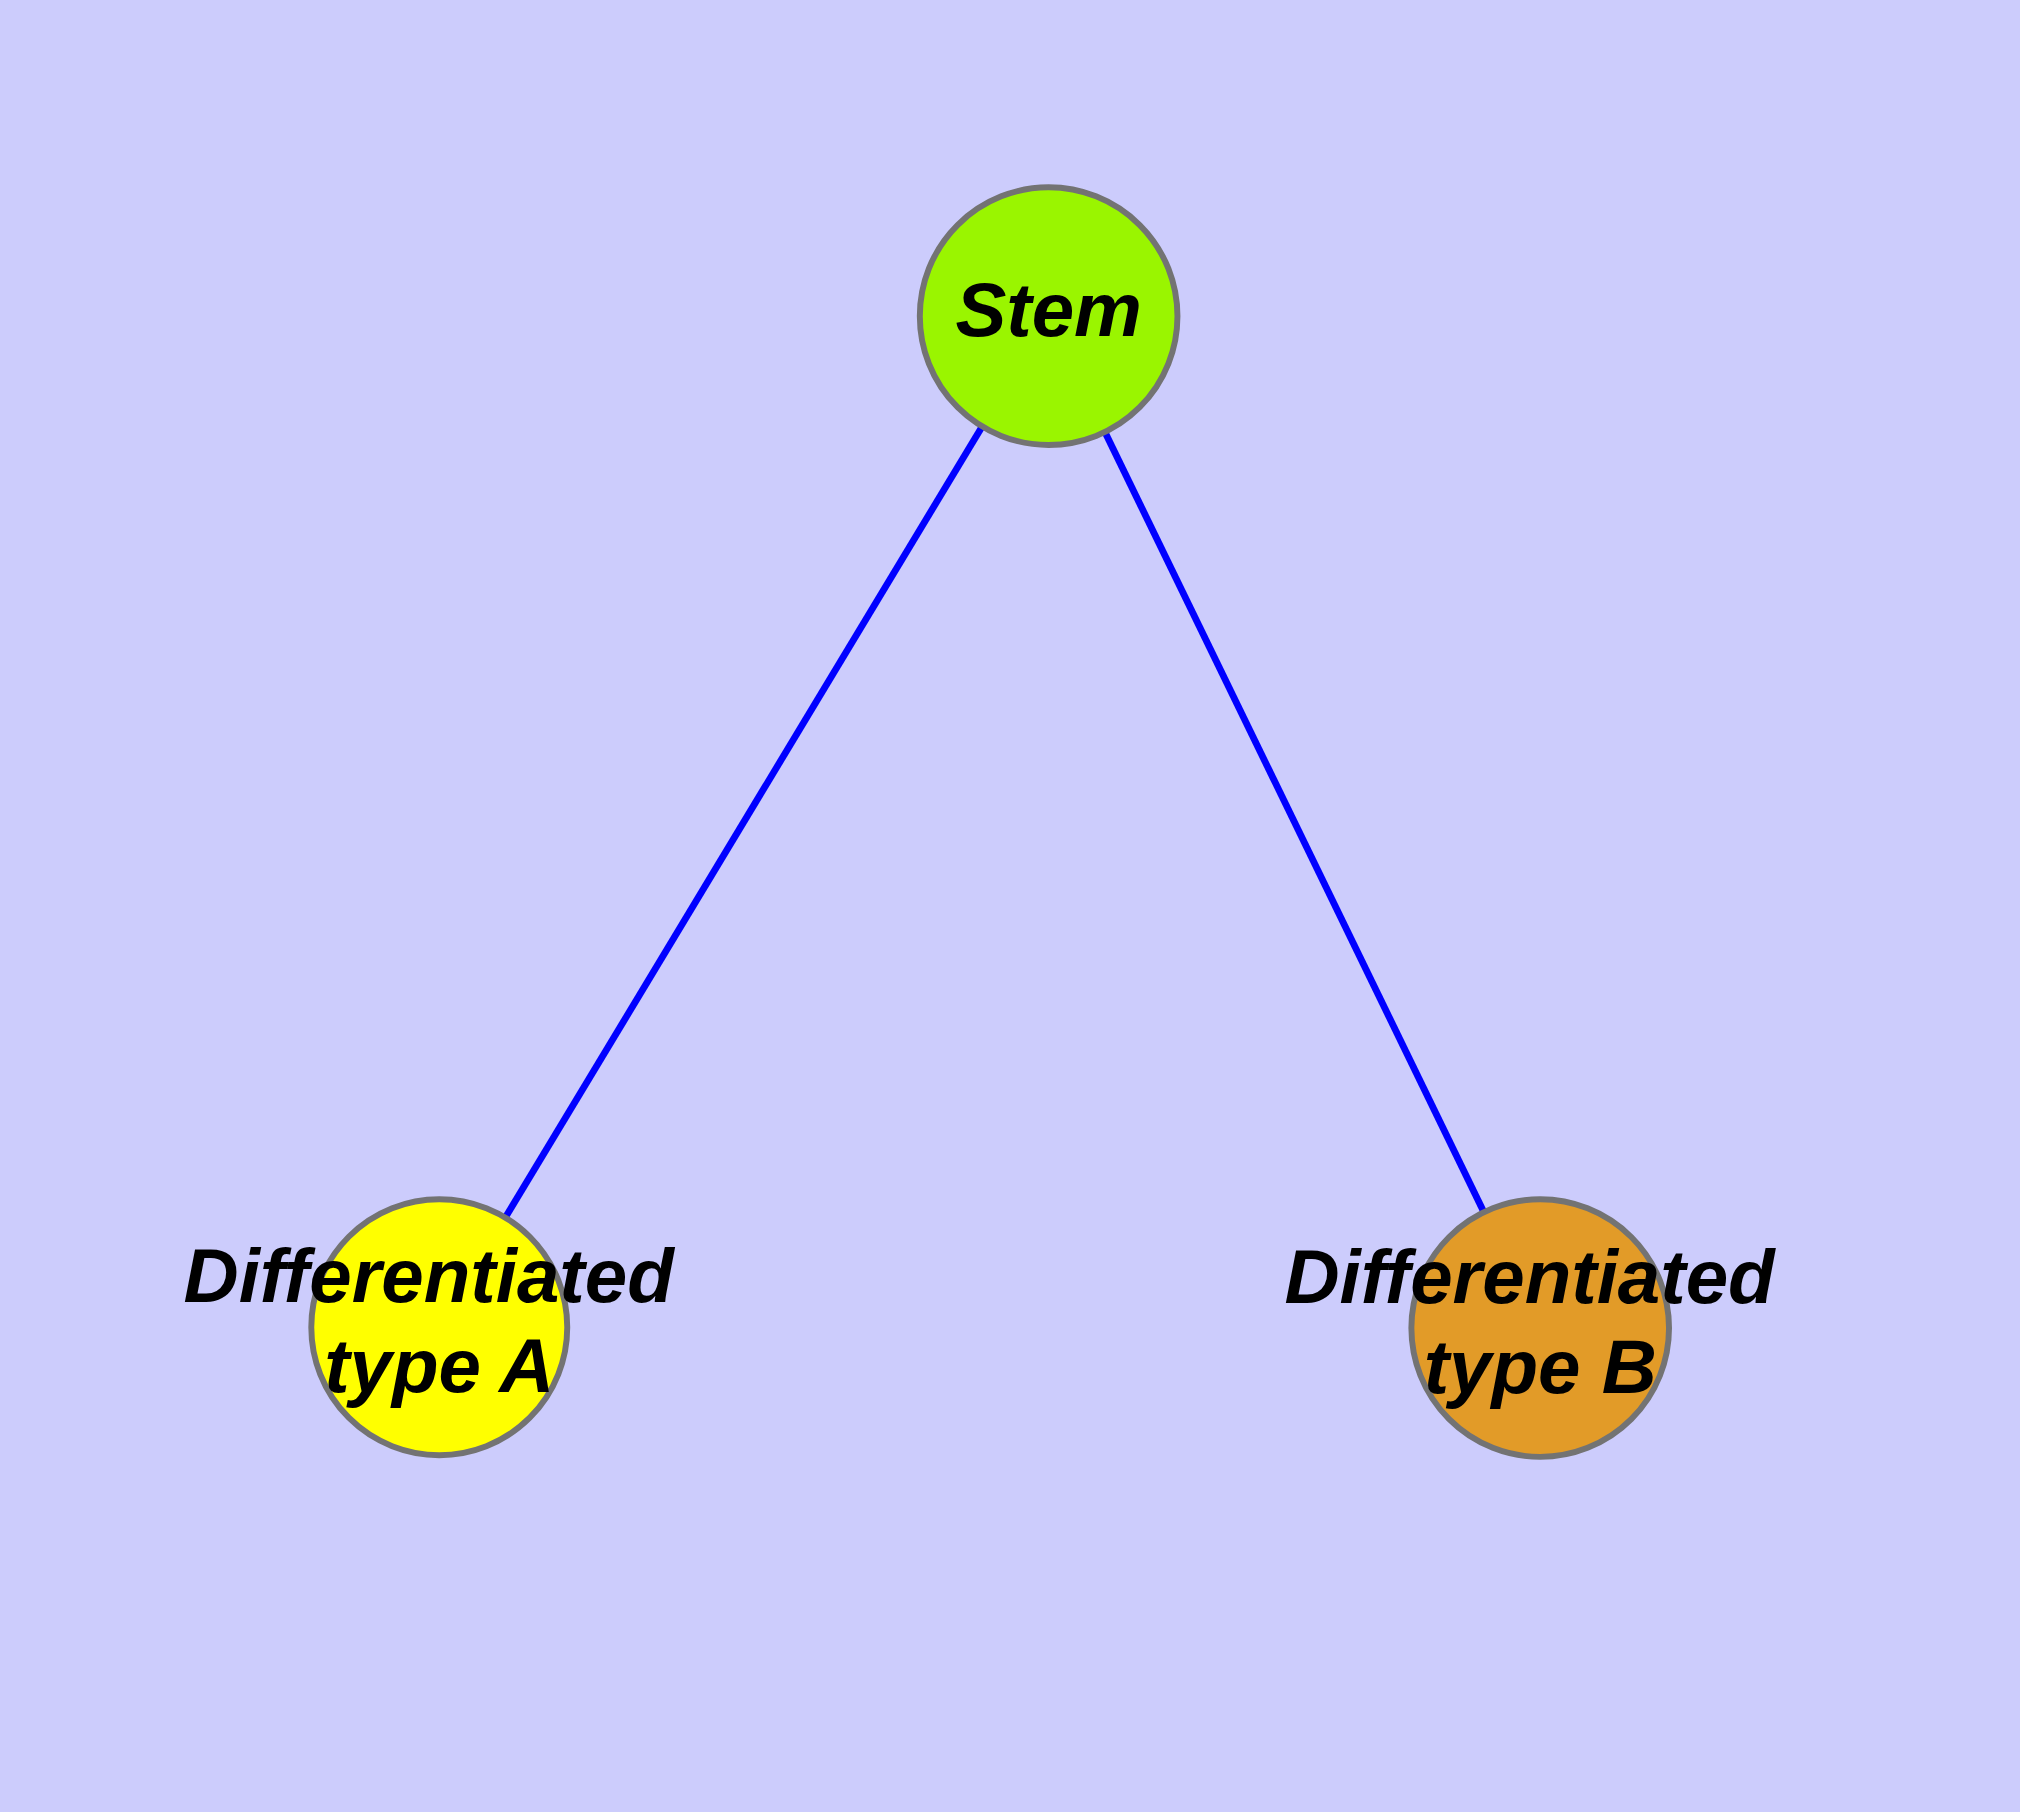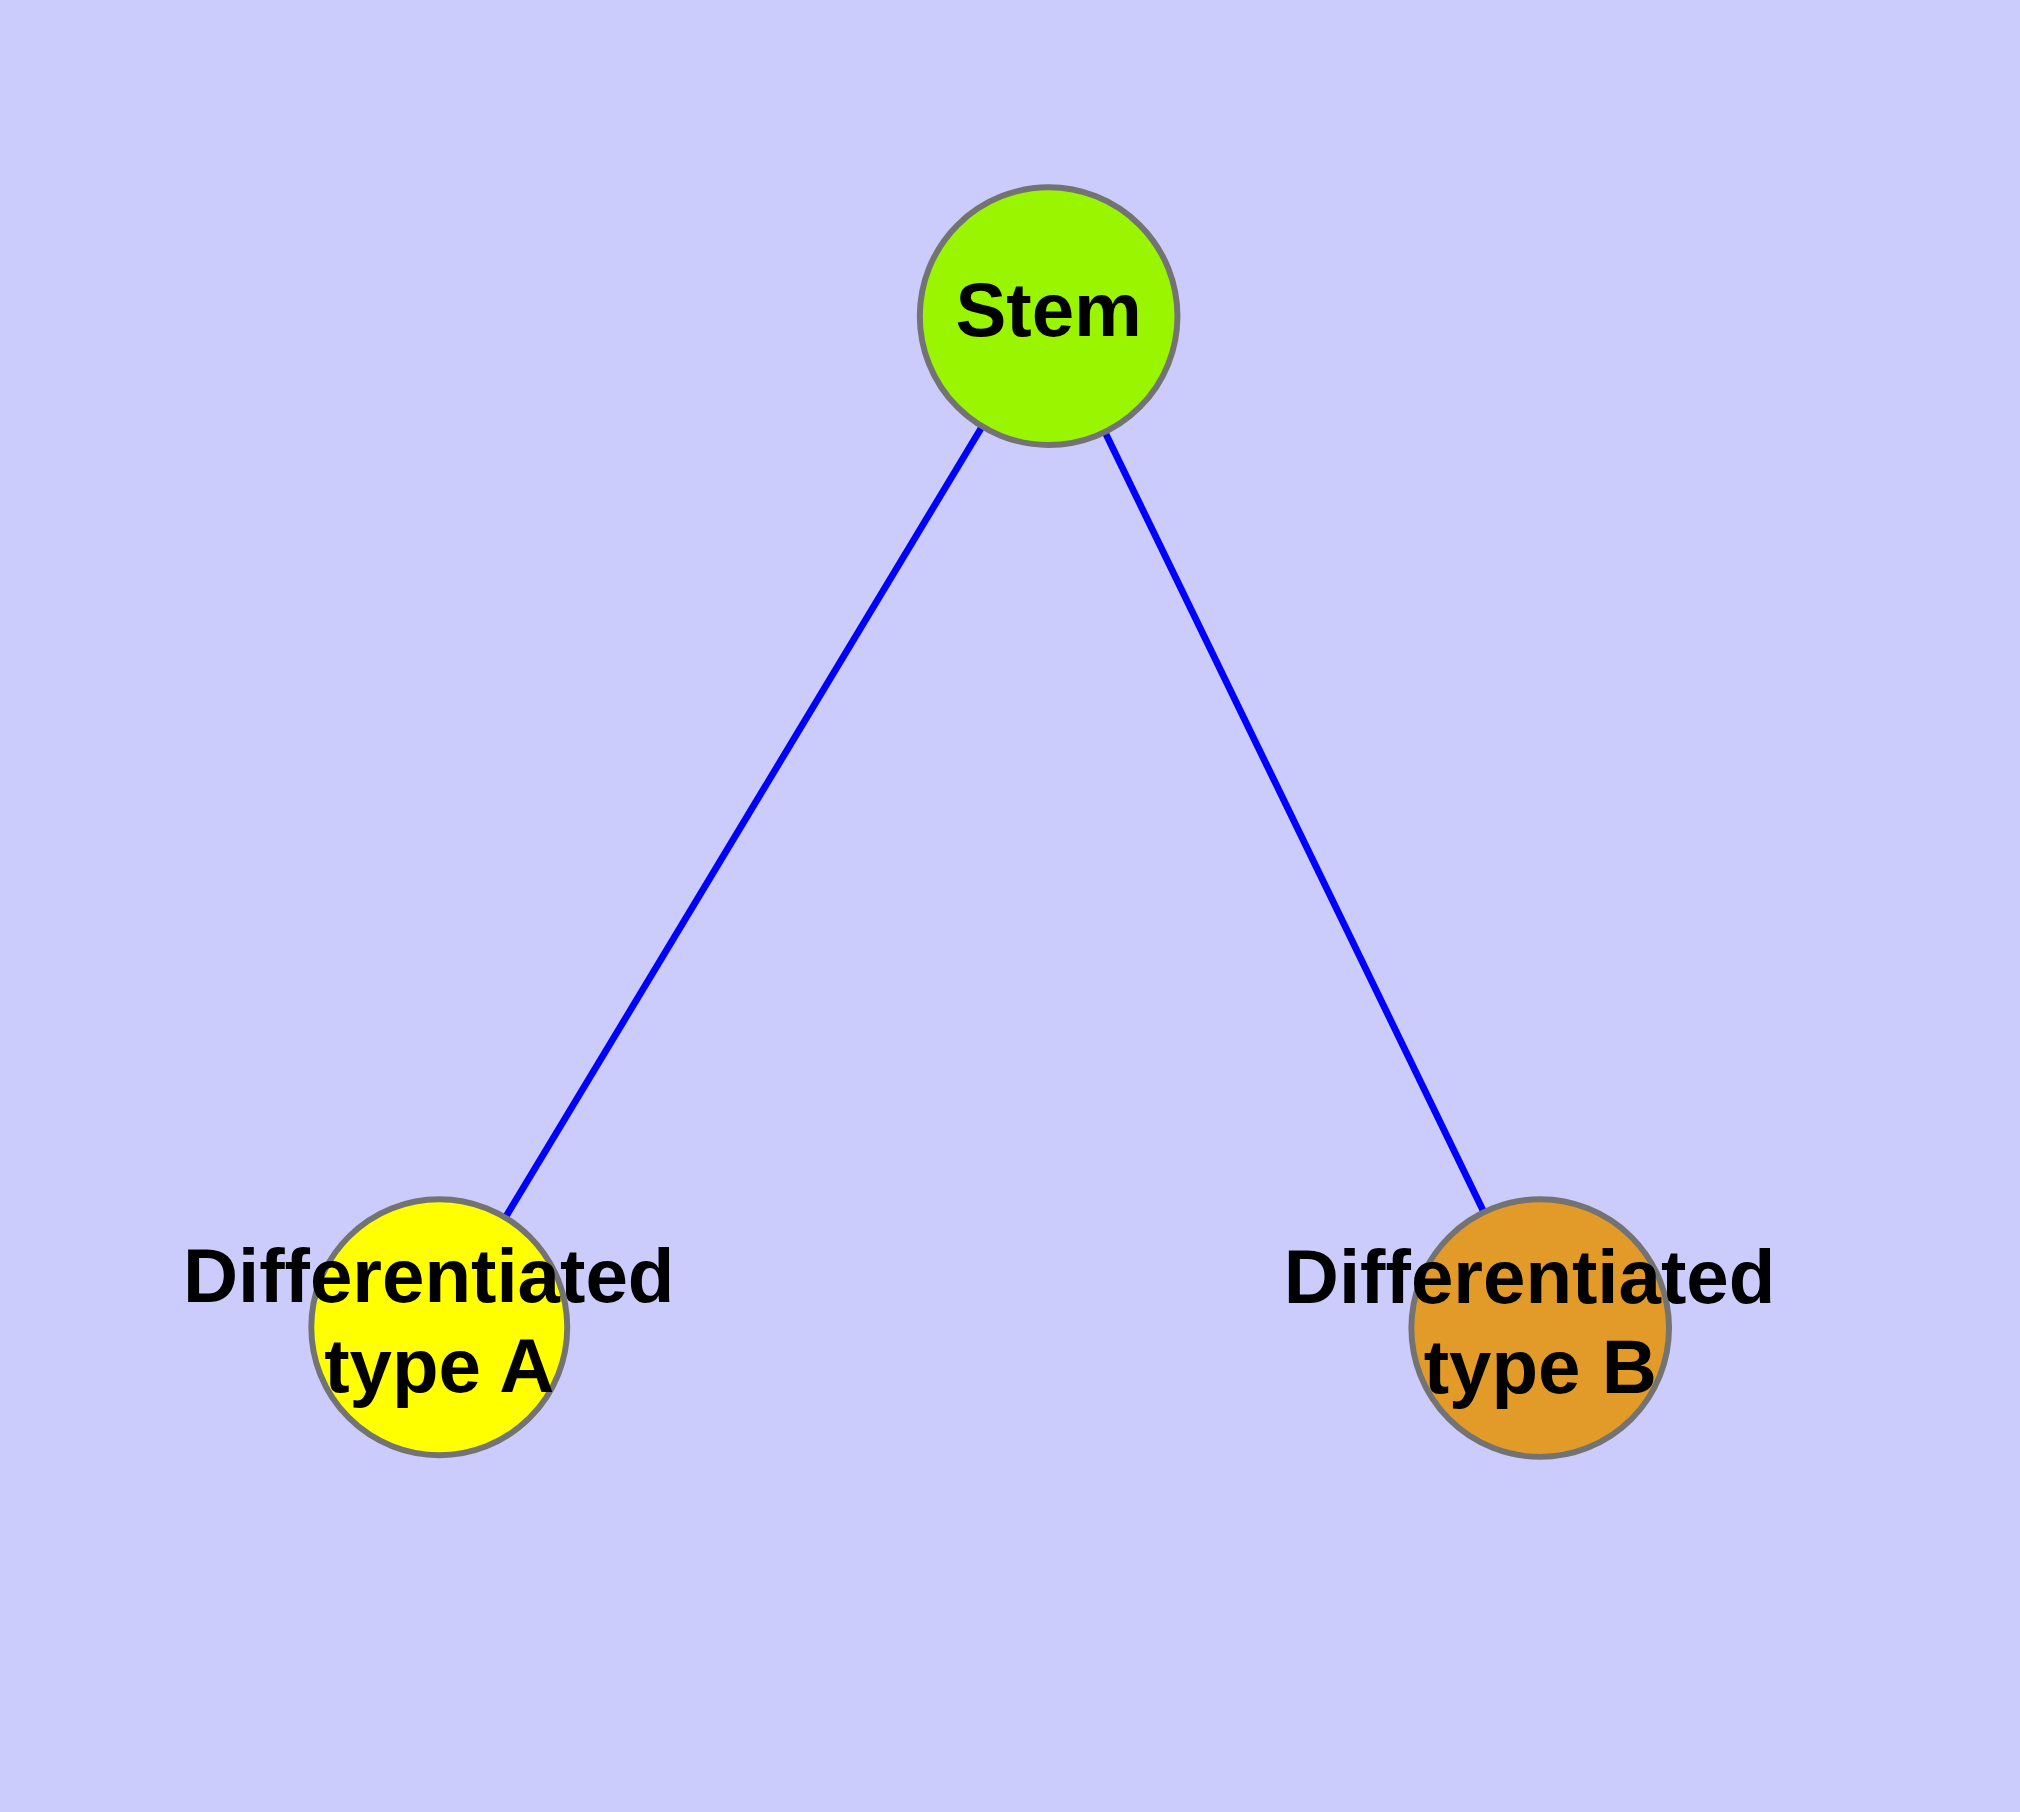--- a/index.html
+++ b/index.html
@@ -28,21 +28,21 @@
     fill: #000000;
     stroke: none;
     text-anchor: middle;
     dominant-baseline: middle;
     paint-order: normal;
   }
 </style>
 </head>
 <body style="background: rgb(204, 204, 252);">
 
-<div id="canvas" style="width: 1960px; height: 1812px;">
+<div id="canvas" style="width: 1960px; height: 1812px; font-style: italic;">
   <svg id="graph-svg" viewBox="0 0 2384 2138" xmlns="http://www.w3.org/2000/svg">
 
     <rect id="bg-rect" x="0" y="0" width="2384" height="2138" fill="#ccccfc"></rect>
 
     <g id="edges-layer">
       <line id="edge-stem-diff_a" x1="1158.5400351905587" y1="503.1846147672651" x2="595.9437808304319" y2="1436.671862961467" stroke="#0000ff" stroke-width="8" stroke-linecap="butt"></line>
       <line id="edge-stem-diff_b" x1="1303.414696583997" y1="509.72266848498685" x2="1750.585303416003" y2="1430.2773315150132" stroke="#0000ff" stroke-width="8" stroke-linecap="butt"></line>
     </g>
 
     <g id="nodes-layer">

